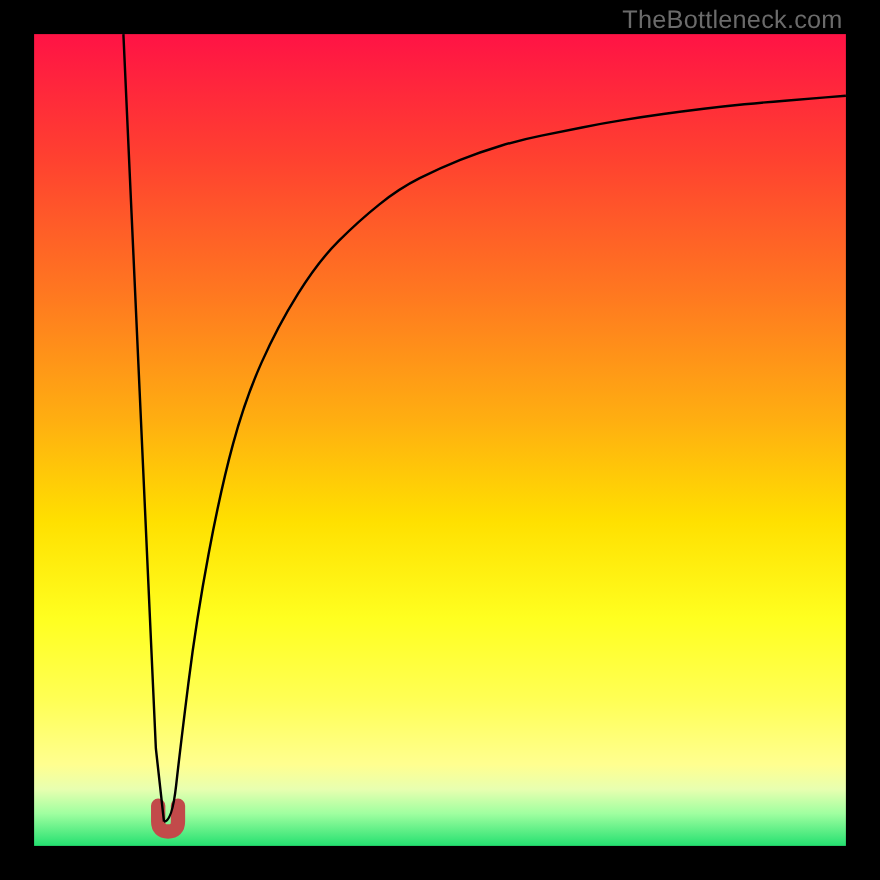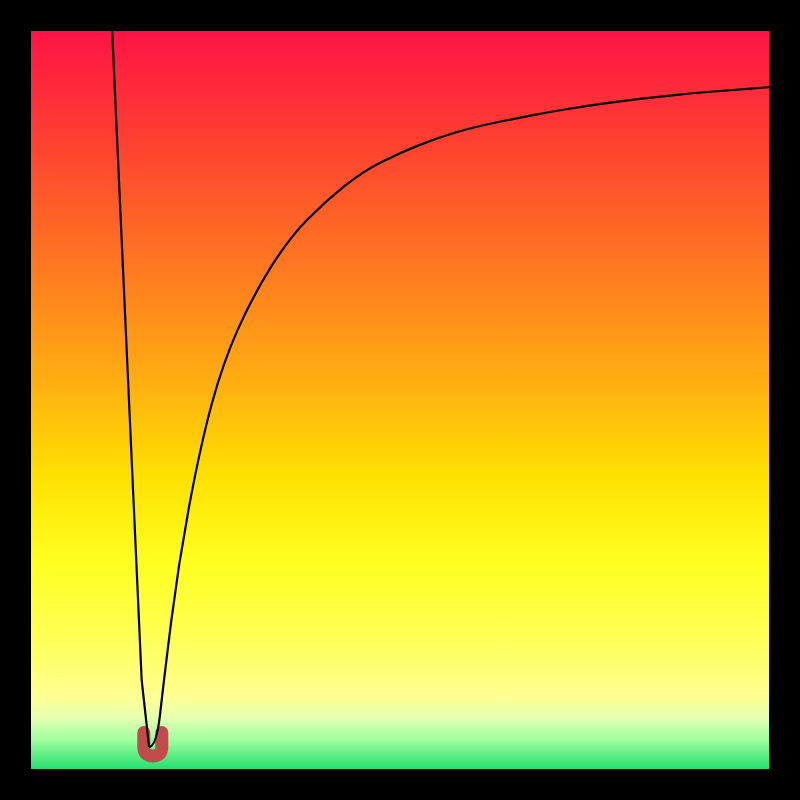--- a/index.html
+++ b/index.html
@@ -72,13 +72,14 @@
 <div class="chart-container">
 
   <div class="plot-area">
     <svg class="curve-svg" viewBox="0 0 738 738" preserveAspectRatio="none">
       <path id="nub-path" class="nub" d="M112.8 701.5 L112.8 715.9 Q112.8 724.9 121.8 724.9 Q130.8 724.9 130.8 715.9 L130.8 701.5"></path>
       <path id="curve-left" class="curve" d="M81.18 0.00 L88.56 162.36 L95.94 324.72 L103.32 487.08 L110.70 649.44 L118.08 715.86"></path>
       <path id="curve-right" class="curve" d="M118.08 715.86 Q 125.46 715.86 129.15 682.65 Q 132.84 649.44 140.22 590.40 Q 147.60 531.36 158.67 472.32 Q 169.74 413.28 180.81 372.69 Q 191.88 332.10 206.64 298.89 Q 221.40 265.68 239.85 236.16 Q 258.30 206.64 276.75 188.19 Q 295.20 169.74 313.65 154.98 Q 332.10 140.22 350.55 130.99 Q 369.00 121.77 387.45 114.39 Q 405.90 107.01 424.35 101.48 Q 442.80 95.94 461.25 92.25 Q 479.70 88.56 498.15 84.87 Q 516.60 81.18 535.05 78.23 Q 553.50 75.28 571.95 72.69 Q 590.40 70.11 608.85 67.90 Q 627.30 65.68 645.75 63.84 Q 664.20 61.99 682.65 60.52 Q 701.10 59.04 719.55 57.56 L 738.00 56.09"></path>
     </svg>
   </div>
 
+  <div class="watermark">TheBottleneck.com</div>
 </div>
 
 </body></html>

